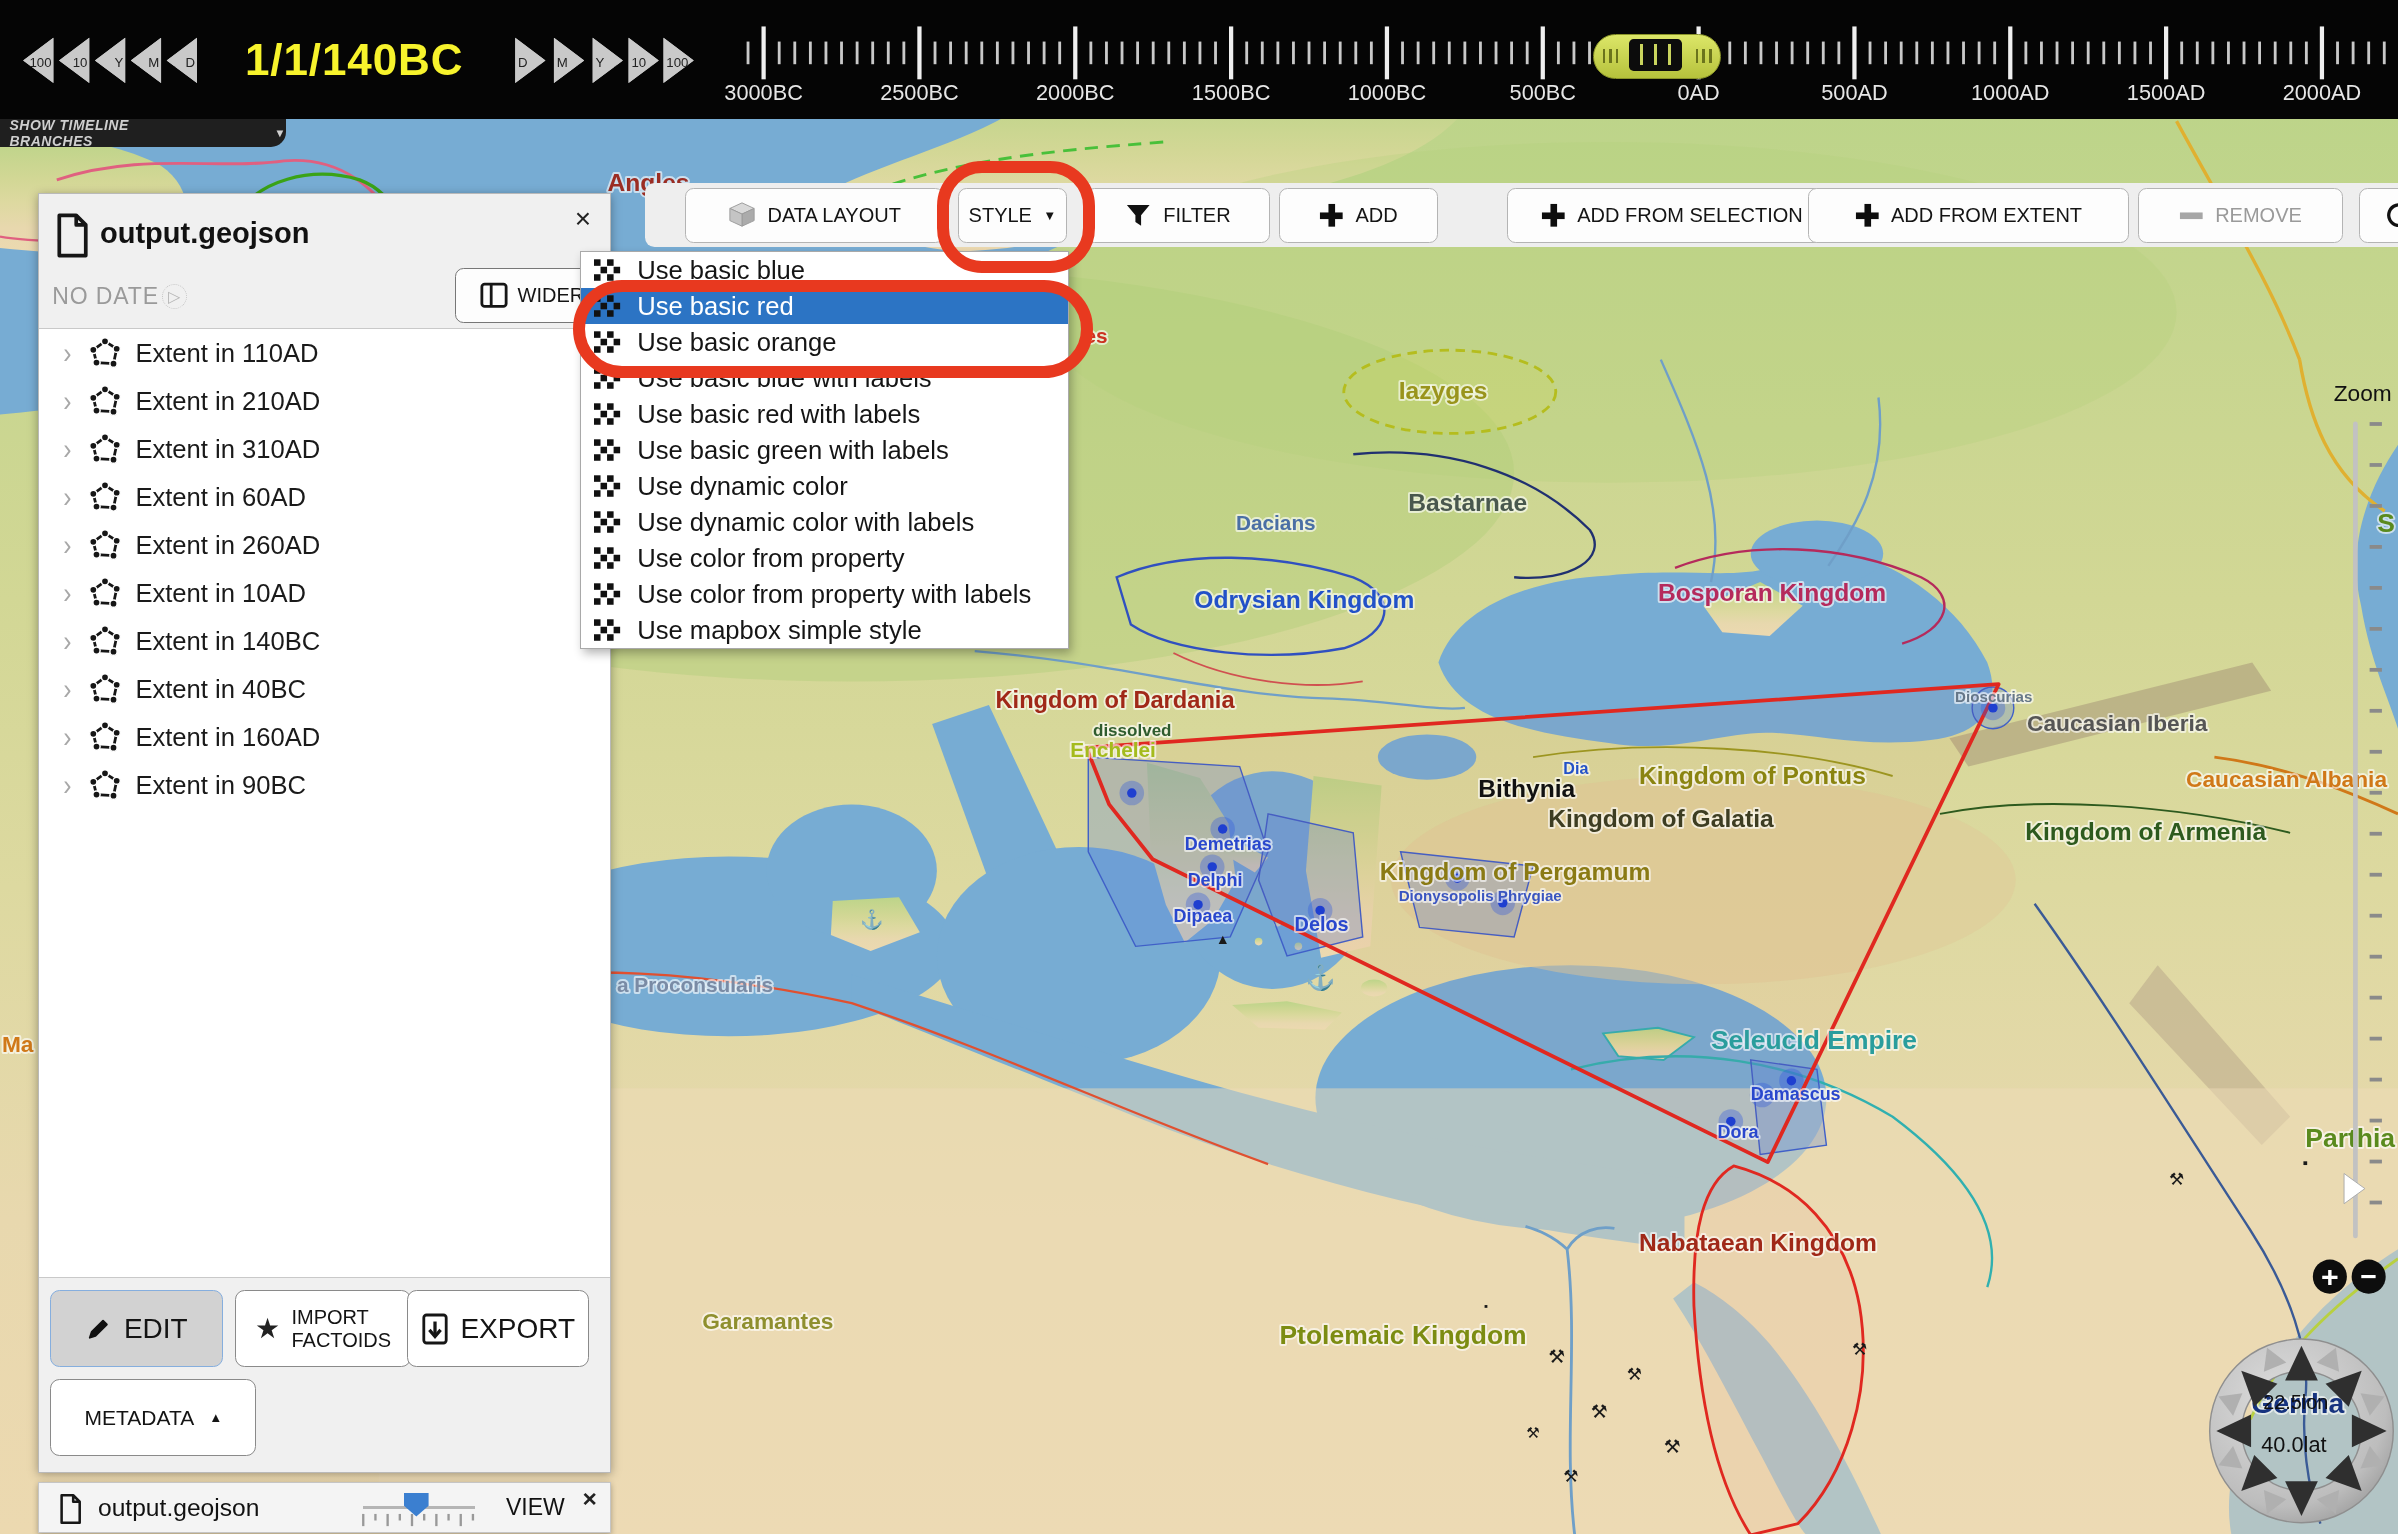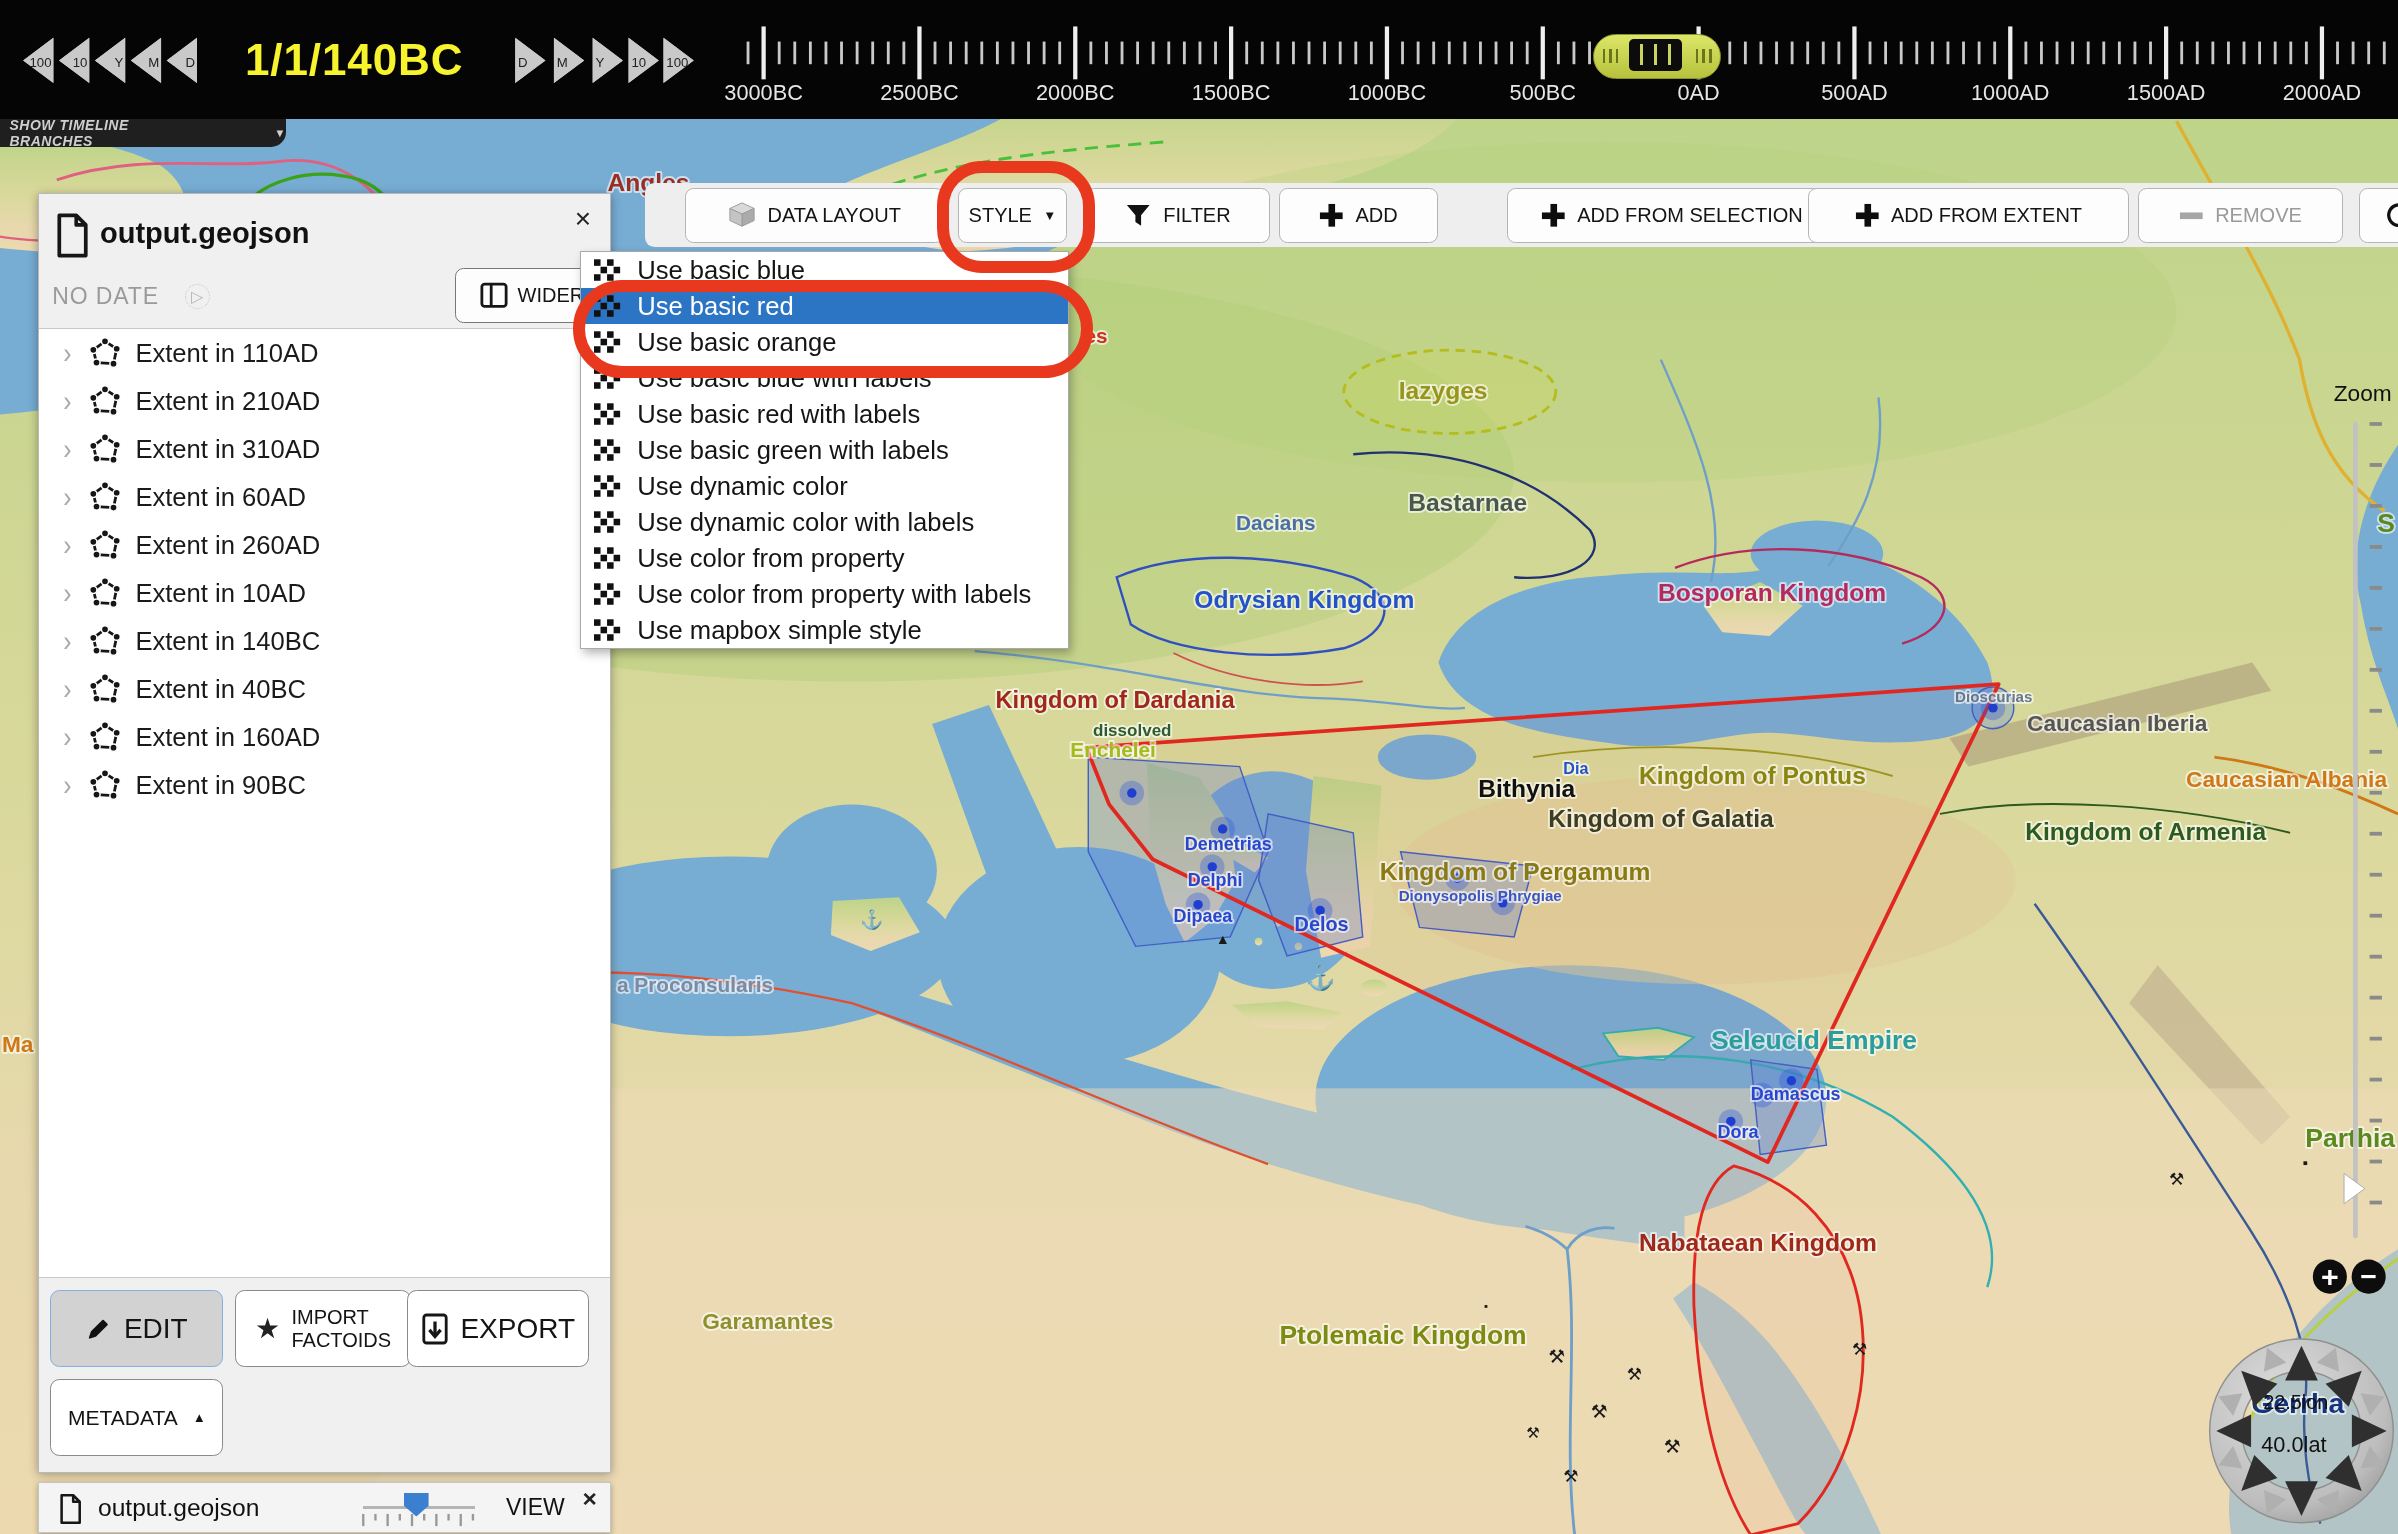--- a/index.html
+++ b/index.html
@@ -25,34 +25,34 @@
   #branches-tab{position:absolute;left:0;top:119px;width:286px;height:28px;background:#1f1f1f;
     border-radius:0 0 15px 0;display:flex;align-items:center;z-index:31;
     color:#cfcfcf;font-size:14px;font-weight:bold;letter-spacing:0.5px;padding-left:9.5px;box-sizing:border-box;font-style:italic;}
   #branches-tab .caret{margin-left:85px;font-size:11.4px;}
   
   #geojson-panel{position:absolute;left:38px;top:193px;width:573px;height:1280px;background:#f0f0f0;
     z-index:10;box-shadow:0 1.9px 9.5px rgba(0,0,0,.35);border:0.9px solid #b9b9b9;box-sizing:border-box;}
   #panel-header{position:absolute;left:0;top:0;width:100%;height:91px;}
   #panel-title{position:absolute;left:61px;top:23px;font-size:29px;font-weight:bold;color:#111;}
   #panel-close{position:absolute;right:19px;top:11.4px;font-size:28px;color:#222;line-height:28px;cursor:pointer;}
-  #no-date-row{position:absolute;left:13.2px;top:89px;font-size:23px;color:#9a9a9a;letter-spacing:0.9px;display:flex;align-items:center;gap:26px;}
+  #no-date-row{position:absolute;left:13.2px;top:89px;font-size:23px;color:#9a9a9a;letter-spacing:0.9px;display:flex;align-items:center;gap:3px;}
   #no-date-row .play{font-size:16px;color:#b5b5b5;border:0.9px dotted #c5c5c5;border-radius:50%;width:23px;height:23px;display:flex;align-items:center;justify-content:center;}
   #wide-button{position:absolute;left:416px;top:74px;width:163px;height:55px;background:#fdfdfd;border:1.9px solid #777;
     border-radius:8.5px;display:flex;align-items:center;gap:9.5px;padding-left:24px;box-sizing:border-box;font-size:20px;color:#141414;overflow:hidden;white-space:nowrap;}
   #extent-list{position:absolute;left:0;top:134px;width:100%;height:948px;background:#fff;border-top:0.9px solid #c9c9c9;border-bottom:0.9px solid #c9c9c9;overflow:hidden;}
   .extent-row{display:flex;align-items:center;height:48px;padding-left:15px;gap:7.6px;}
   .extent-row .chev{color:#a8a8a8;font-size:24.6px;width:26.5px;text-align:center;transform:scaleY(1.2);}
   .extent-row .itm-label{font-size:25.6px;color:#1a1a1a;margin-left:5.7px;}
   #panel-footer{position:absolute;left:0;top:1083px;width:100%;height:198px;}
   .pf-btn{position:absolute;background:#fff;border:1.9px solid #8a8a8a;border-radius:9.5px;display:flex;align-items:center;justify-content:center;gap:11.4px;font-size:28px;color:#141414;box-sizing:border-box;}
   #edit-button{left:11.4px;top:13.2px;width:173px;height:77px;background:#d2d2d2;border:1.9px solid #85aede;}
   #import-button{left:196px;top:13.2px;width:176px;height:77px;font-size:20px;line-height:23px;}
   #export-button{left:368px;top:13.2px;width:182px;height:77px;}
-  #metadata-button{left:11.4px;top:102px;width:173px;height:77px;gap:15px;font-size:21px;}
+  #metadata-button{left:11.4px;top:102px;width:206px;height:77px;gap:15px;font-size:21px;}
   
   #bottom-bar{position:absolute;left:38px;top:1482px;width:573px;height:51px;background:#f4f4f4;border:0.9px solid #c5c5c5;
     z-index:10;box-sizing:border-box;box-shadow:0 1.9px 5.7px rgba(0,0,0,.3);}
   #bb-title{position:absolute;left:59px;top:11.4px;font-size:24.6px;color:#111;}
   #bb-track{position:absolute;left:324px;top:23px;width:112px;height:2.8px;background:#b5b5b5;}
   #bb-handle{position:absolute;left:365px;top:9.5px;width:24.6px;height:24px;background:#3b7fd0;
     clip-path:polygon(0 0,100% 0,100% 55%,50% 100%,0 55%);}
   #bb-view{position:absolute;left:467px;top:11.4px;font-size:23px;color:#111;}
   #bb-close{position:absolute;right:13.2px;top:1.9px;font-size:24.6px;font-weight:bold;color:#222;}
   

